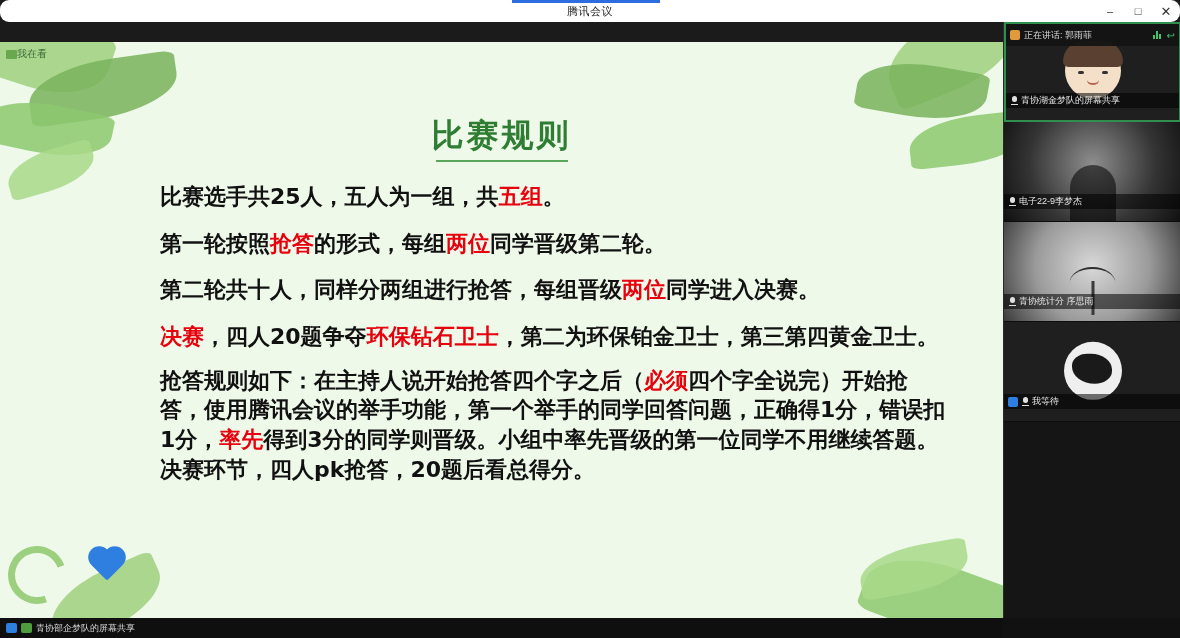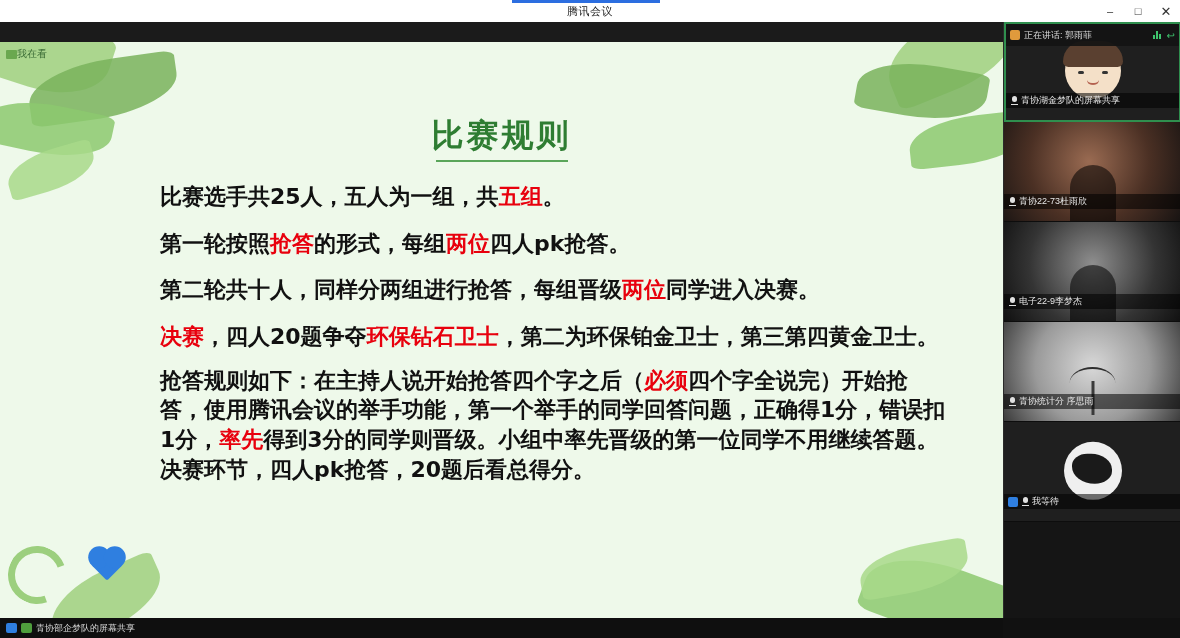--- a/index.html
+++ b/index.html
@@ -13,21 +13,21 @@
     position: relative;
     width: 1180px; height: 638px;
     background: #1b1b1b;
   }
 
   
   .titlebar {
     position: absolute; top: 0; left: 0;
     width: 1180px; height: 22px;
     background: #ffffff;
-    display: flex; align-items: center; justify-content: center;
+    display: flex; align-items: center; justify-content: center; border-radius: 9px;
   }
   .titlebar .tb-accent {
     position: absolute; left: 512px; top: 0;
     width: 148px; height: 3px; background: #2c6ee0;
   }
   .titlebar .tb-title {
     font-size: 11px; color: #222; letter-spacing: .5px;
   }
   .winbtns {
     position: absolute; right: 0; top: 0; height: 22px;
@@ -289,21 +289,21 @@
     <div class="share-badge">
       <span class="b-ico"></span>
       <span>我在看</span>
     </div>
 
     <div class="slide-title">比赛规则</div>
     <div class="title-rule"></div>
 
     <div class="slide-body" id="slide-body">
         <div class="para"><span>比赛选手共25人，五人为一组，共</span><span class="hl">五组</span><span>。</span></div>
-        <div class="para"><span>第一轮按照</span><span class="hl">抢答</span><span>的形式，每组</span><span class="hl">两位</span><span>四人pk抢答。</span></div>
+        <div class="para"><span>第一轮按照</span><span class="hl">抢答</span><span>的形式，每组</span><span class="hl">两位</span><span>同学晋级第二轮。</span></div>
         <div class="para"><span>第二轮共十人，同样分两组进行抢答，每组晋级</span><span class="hl">两位</span><span>同学进入决赛。</span></div>
         <div class="para tight"><span class="hl">决赛</span><span>，四人20题争夺</span><span class="hl">环保钻石卫士</span><span>，第二为环保铂金卫士，第三第四黄金卫士。</span></div>
         <div class="para"><span>抢答规则如下：在主持人说开始抢答四个字之后（</span><span class="hl">必须</span><span>四个字全说完）开始抢答，使用腾讯会议的举手功能，第一个举手的同学回答问题，正确得1分，错误扣1分，</span><span class="hl">率先</span><span>得到3分的同学则晋级。小组中率先晋级的第一位同学不用继续答题。决赛环节，四人pk抢答，20题后看总得分。</span></div>
       </div>
   </div>
 
   <div class="rail" id="rail">
       <div class="tile speaking">
         <div class="speak-hdr">
           <span class="badge-sq"></span>
@@ -325,32 +325,20 @@
         </div>
         <div class="namebar">
           <span class="mic">
             <div class="m-body"></div>
             <div class="m-base"></div>
           </span>
           <span>青协湖金梦队的屏幕共享</span>
         </div>
       </div>
       <div class="tile">
-        <div class="photo p2">
-          <div class="silhouette"></div>
-        </div>
-        <div class="namebar">
-          <span class="mic">
-            <div class="m-body"></div>
-            <div class="m-base"></div>
-          </span>
-          <span>青协22-73杜雨欣</span>
-        </div>
-      </div>
-      <div class="tile">
         <div class="photo p3">
           <div class="silhouette"></div>
         </div>
         <div class="namebar">
           <span class="mic">
             <div class="m-body"></div>
             <div class="m-base"></div>
           </span>
           <span>电子22-9李梦杰</span>
         </div>

